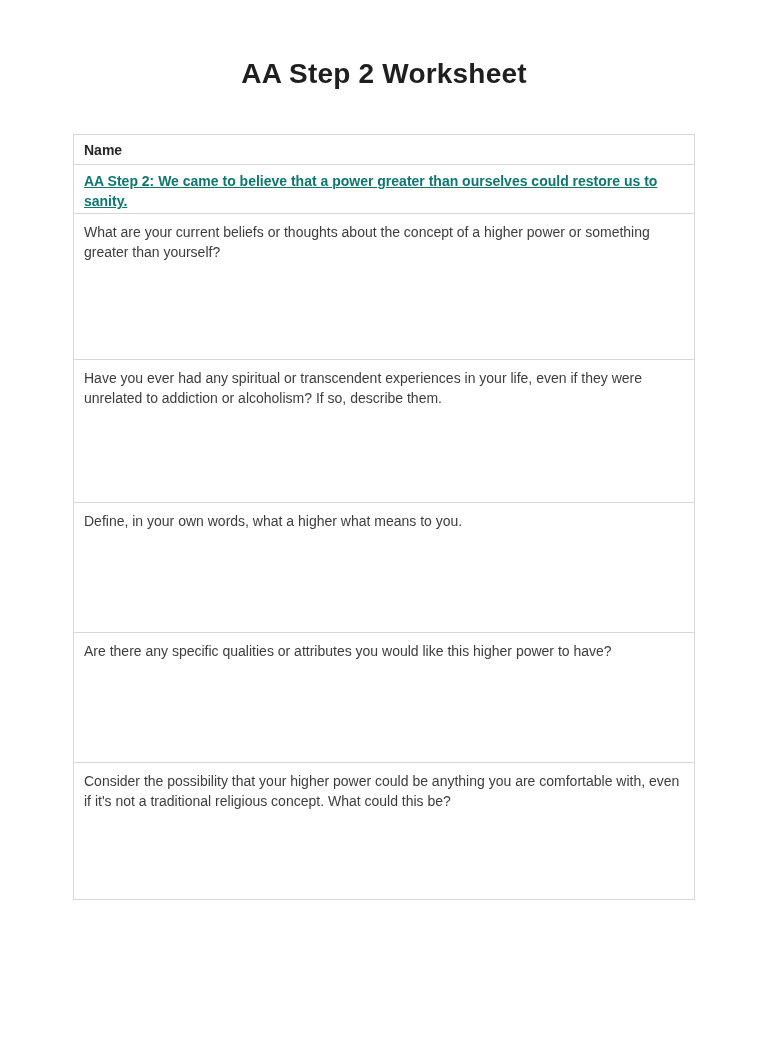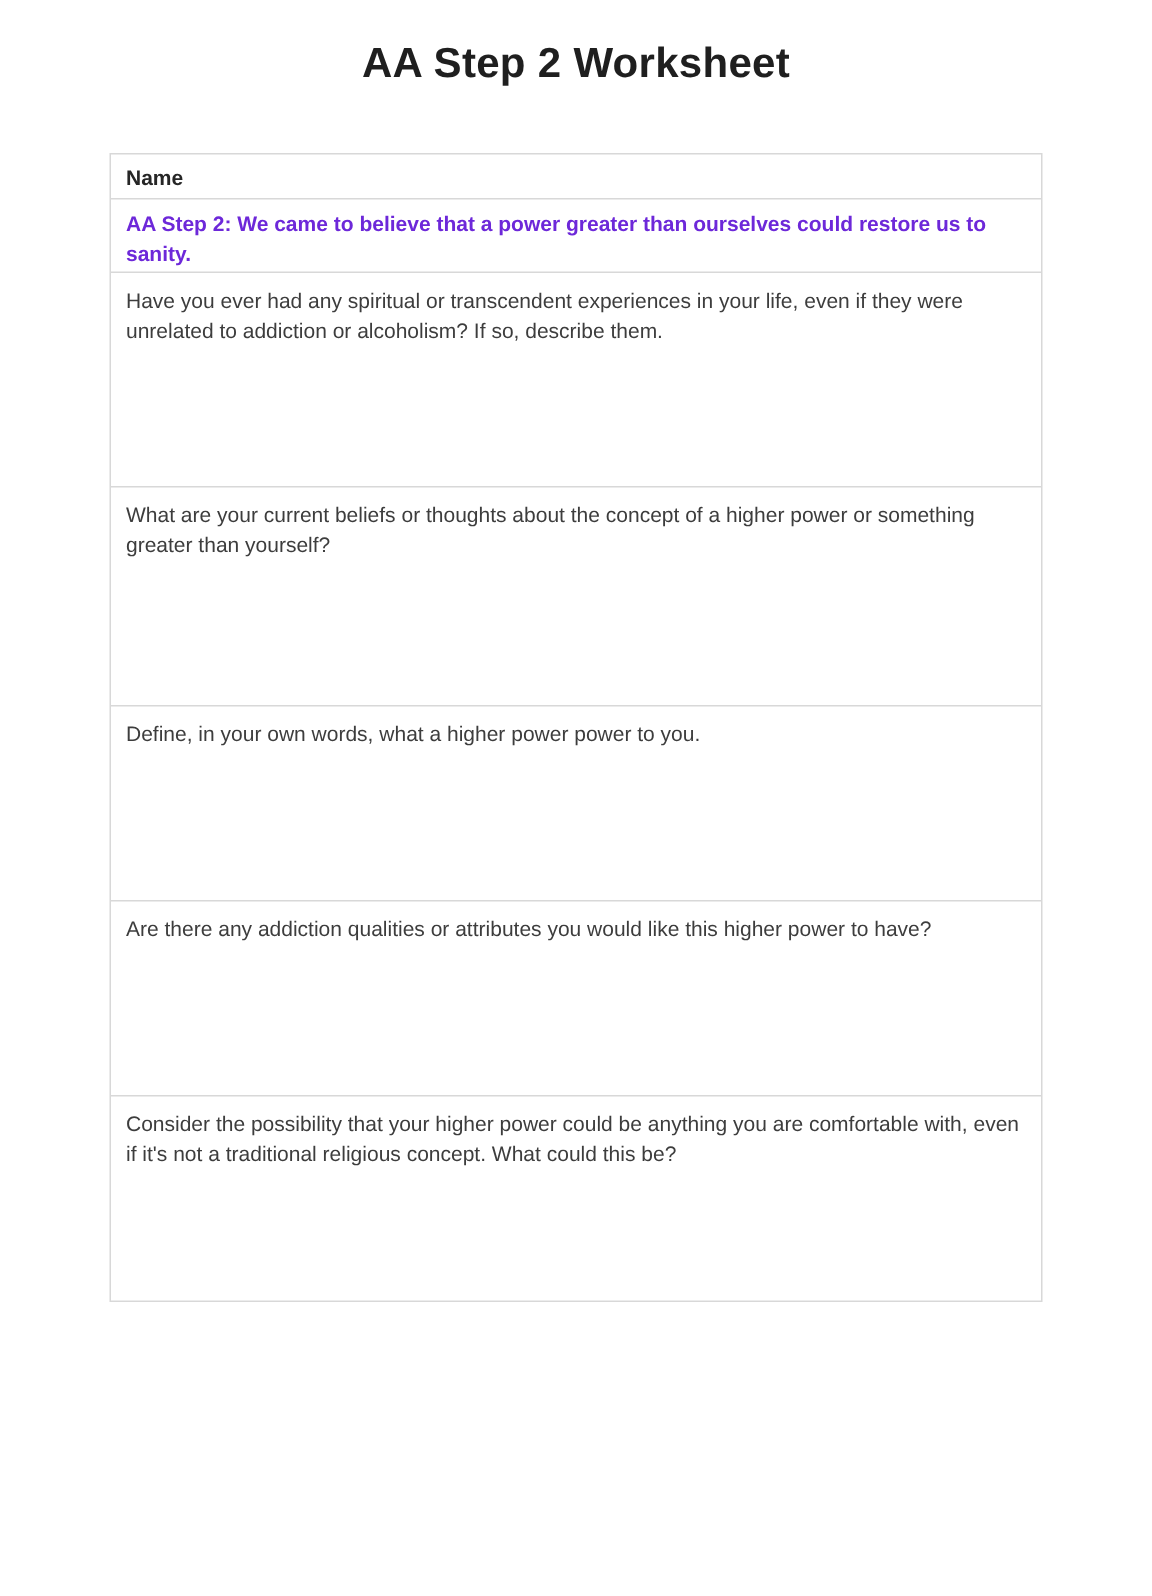--- a/index.html
+++ b/index.html
@@ -7,21 +7,21 @@
   .page {
     position: relative;
     width: 768px;
     height: 1064px;
     margin: 0 auto;
     background: #ffffff;
     font-family: "Liberation Sans", sans-serif;
     overflow: hidden;
   }
   .title {
-    padding-top: 26px;
+    padding-top: 58px;
     text-align: center;
     font-size: 28px;
     font-weight: bold;
     color: #1f1f1f;
     letter-spacing: 0.2px;
   }
   .worksheet {
     width: 622px;
     margin: 44px auto 0;
     border: 1px solid #d8d8d8;
@@ -42,21 +42,22 @@
     font-size: 14px;
     font-weight: bold;
     color: #262626;
   }
   .name-field { flex: 1; height: 100%; }
   .row--step {
     height: 49px;
     font-size: 14px;
     font-weight: bold;
     line-height: 1.45;
-    color: #6d28d9;
+    color: #0f766e;
+    text-decoration: underline;
   }
   .row--question {
     font-size: 14px;
     line-height: 1.43;
     color: #3d3d3d;
     padding: 8px 10px;
   }
   .answer-area { flex: 1; }
   .h-146 { height: 146px; }
   .h-143 { height: 143px; }
@@ -74,38 +75,38 @@
 
     <div class="row row--name">
       <span>Name</span>
       <span class="name-field"></span>
     </div>
 
     <div class="row row--step">
       <span>AA Step 2: We came to believe that a power greater than ourselves could restore us to sanity.</span>
     </div>
 
+    <div class="row row--question h-146">
+      <div>What are your current beliefs or thoughts about the concept of a higher power or something greater than yourself?</div>
+      <div class="answer-area"></div>
+    </div>
+
     <div class="row row--question h-143">
       <div>Have you ever had any spiritual or transcendent experiences in your life, even if they were unrelated to addiction or alcoholism? If so, describe them.</div>
       <div class="answer-area"></div>
     </div>
 
-    <div class="row row--question h-146">
-      <div>What are your current beliefs or thoughts about the concept of a higher power or something greater than yourself?</div>
-      <div class="answer-area"></div>
-    </div>
-
 
     <div class="row row--question h-130">
-      <div>Define, in your own words, what a higher power power to you.</div>
+      <div>Define, in your own words, what a higher what means to you.</div>
       <div class="answer-area"></div>
     </div>
 
     <div class="row row--question h-130">
-      <div>Are there any addiction qualities or attributes you would like this higher power to have?</div>
+      <div>Are there any specific qualities or attributes you would like this higher power to have?</div>
       <div class="answer-area"></div>
     </div>
 
     <div class="row row--question h-136">
       <div>Consider the possibility that your higher power could be anything you are comfortable with, even if it's not a traditional religious concept. What could this be?</div>
       <div class="answer-area"></div>
     </div>
 
   </div>
 </div>

